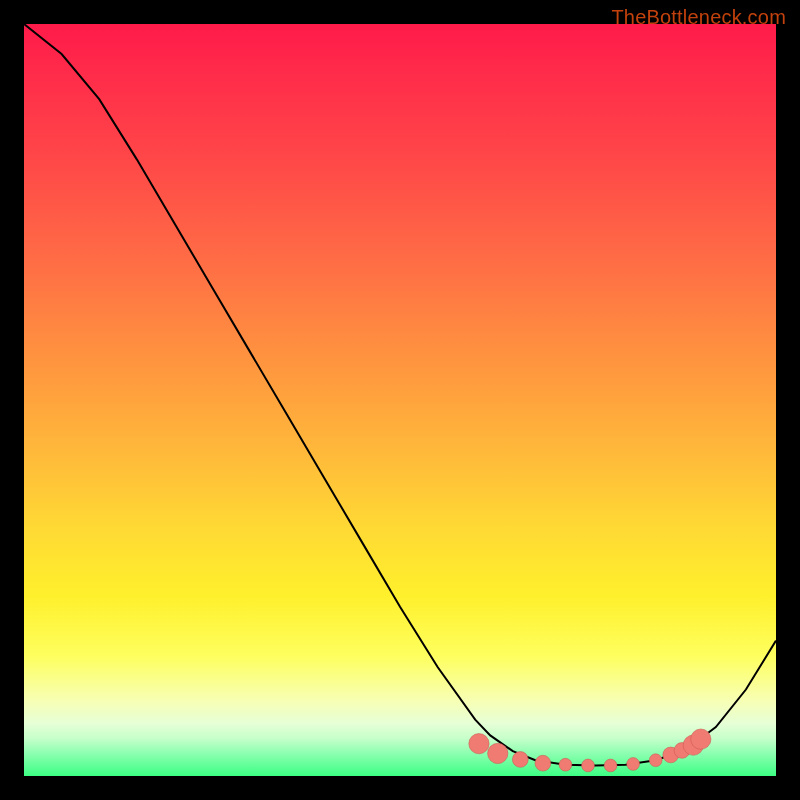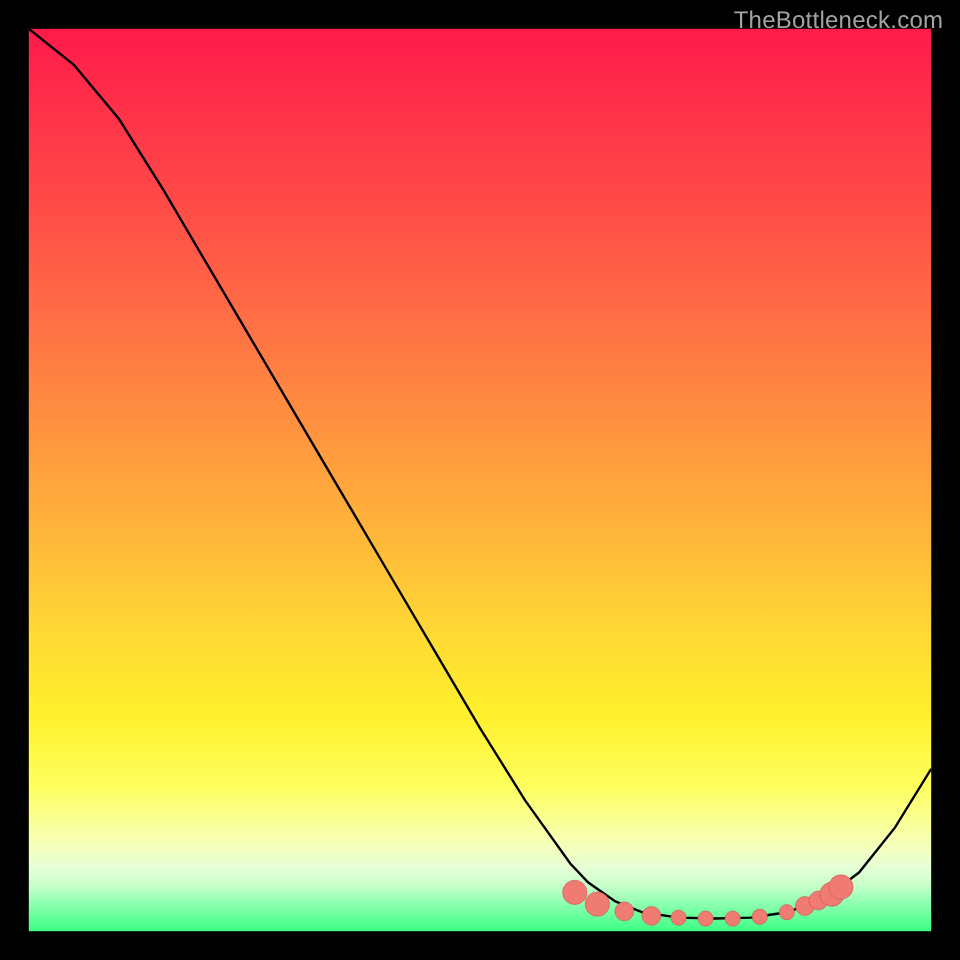--- a/index.html
+++ b/index.html
@@ -47,21 +47,21 @@
     );
   }
   .overlay {
     position: absolute;
     inset: 0;
   }
   .attribution {
     position: absolute;
     top: 6px;
     right: 14px;
-    color: #a3a3a3;
+    color: #c2410c;
     font-family: Arial, Helvetica, sans-serif;
     font-size: 20px;
     letter-spacing: 0.2px;
     user-select: none;
   }
 </style>
 </head>
 <body>
 
 <div class="stage">

